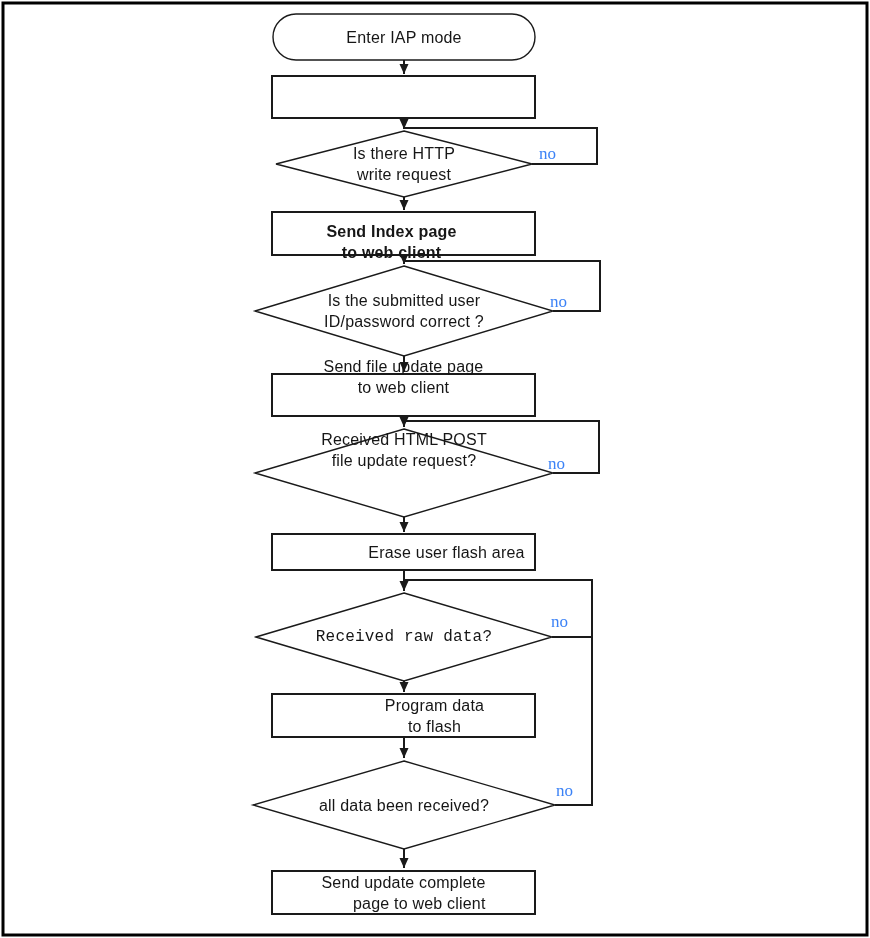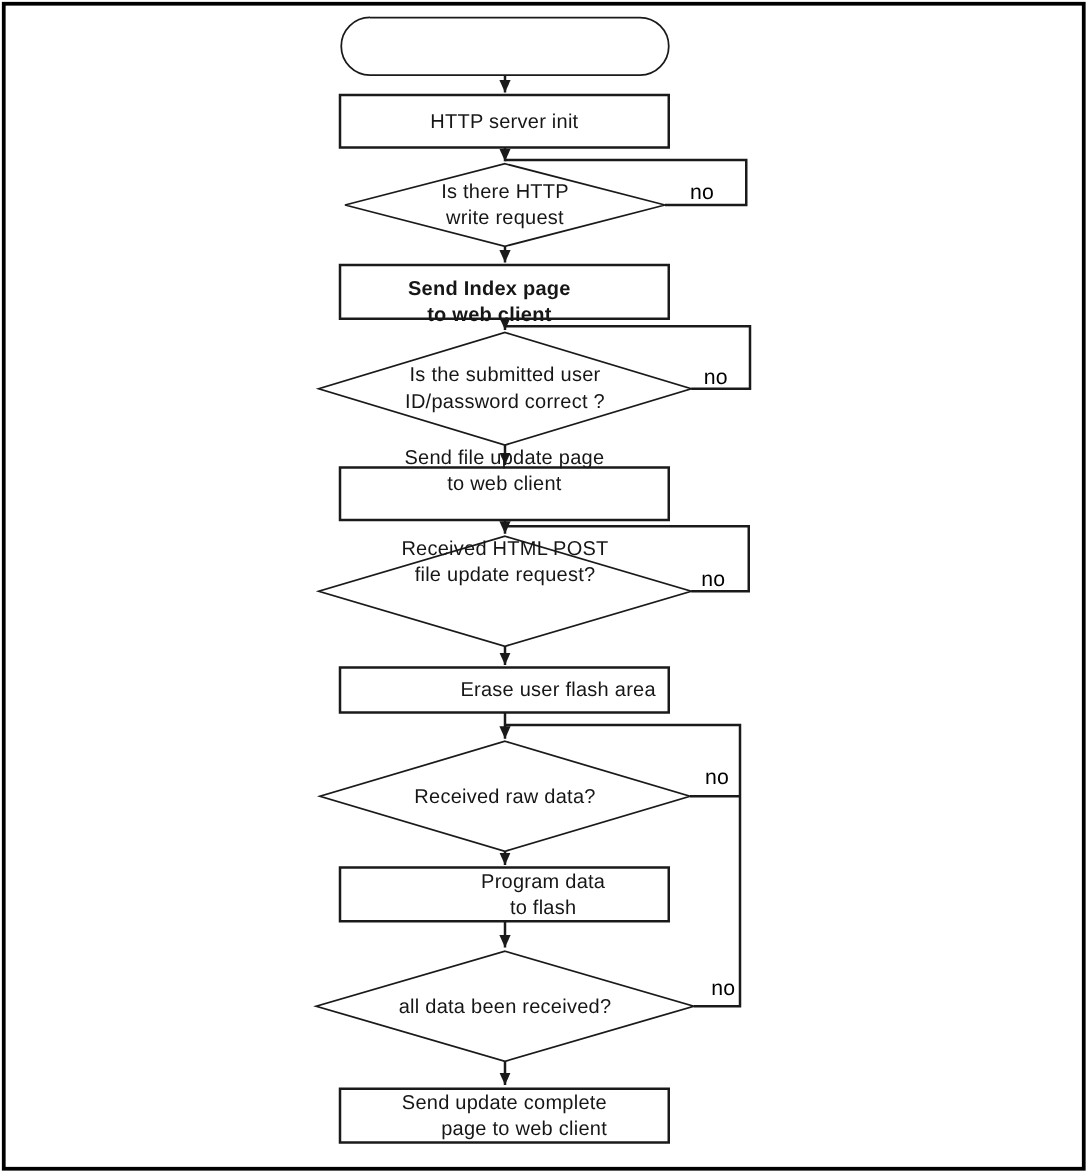--- a/index.html
+++ b/index.html
@@ -52,25 +52,26 @@
     white-space: pre-line;
     font-size: 16px;
     line-height: 21px;
     color: #161616;
     letter-spacing: 0.2px;
     pointer-events: none;
   }
   .edge-label {
     position: absolute;
     width: 32px;
-    text-align: right;
+    text-align: left;
     font-size: 17px;
     line-height: 19px;
-    color: #000000;
+    color: #3b82f6;
     pointer-events: none;
+    font-family: Liberation Serif, serif;
   }
 </style>
 </head>
 <body>
 
 <div class="canvas">
 
   <svg class="lines-layer" width="870" height="938" viewBox="0 0 870 938">
     <defs>
       <marker id="ah" markerWidth="11" markerHeight="10" refX="10" refY="4.5" orient="auto" markerUnits="userSpaceOnUse">
@@ -116,41 +117,41 @@
 
     <polygon class="shape decision-shape" points="404,593 552,637 404,681 256,637"></polygon>
 
     <rect class="shape process-shape" x="272" y="694" width="263" height="43"></rect>
 
     <polygon class="shape decision-shape" points="404,761 555,805 404,849 253,805"></polygon>
 
     <rect class="shape process-shape" x="272" y="871" width="263" height="43"></rect>
   </svg>
 
+  <div class="node-label" style="left:273px; top:14px;  width:262px; height:46px;">Enter IAP mode</div>
 
-  <div class="node-label" style="left:272px; top:76px;  width:263px; height:42px;">HTTP server init</div>
 
   <div class="node-label" style="left:276px; top:131px; width:256px; height:66px;">Is there HTTP
 write request</div>
 
   <div class="node-label" style="left:260px; top:212px; width:263px; height:59px;font-weight:bold;">Send Index page
 to web client</div>
 
   <div class="node-label" style="left:255px; top:266px; width:298px; height:90px;">Is the submitted user
 ID/password correct ?</div>
 
   <div class="node-label" style="left:272px; top:356px; width:263px; height:42px;">Send file update page
 to web client</div>
 
   <div class="node-label" style="left:255px; top:406px; width:298px; height:88px;text-align:center;">Received HTML POST
 file update request?</div>
 
   <div class="node-label" style="left:272px; top:534px; width:263px; height:36px;margin-left:43px;">Erase user flash area</div>
 
-  <div class="node-label" style="left:256px; top:593px; width:296px; height:88px;">Received raw data?</div>
+  <div class="node-label" style="left:256px; top:593px; width:296px; height:88px;font-family:Liberation Mono, monospace;">Received raw data?</div>
 
   <div class="node-label" style="left:272px; top:694px; width:263px; height:43px;padding-left:31px;">Program data
 to flash</div>
 
   <div class="node-label" style="left:253px; top:761px; width:302px; height:88px;text-align:right;">all data been received?</div>
 
   <div class="node-label" style="left:272px; top:871px; width:263px; height:43px;text-align:right;">Send update complete
 page to web client</div>
 
   <div class="edge-label" style="left:539px; top:144px;">no</div>

